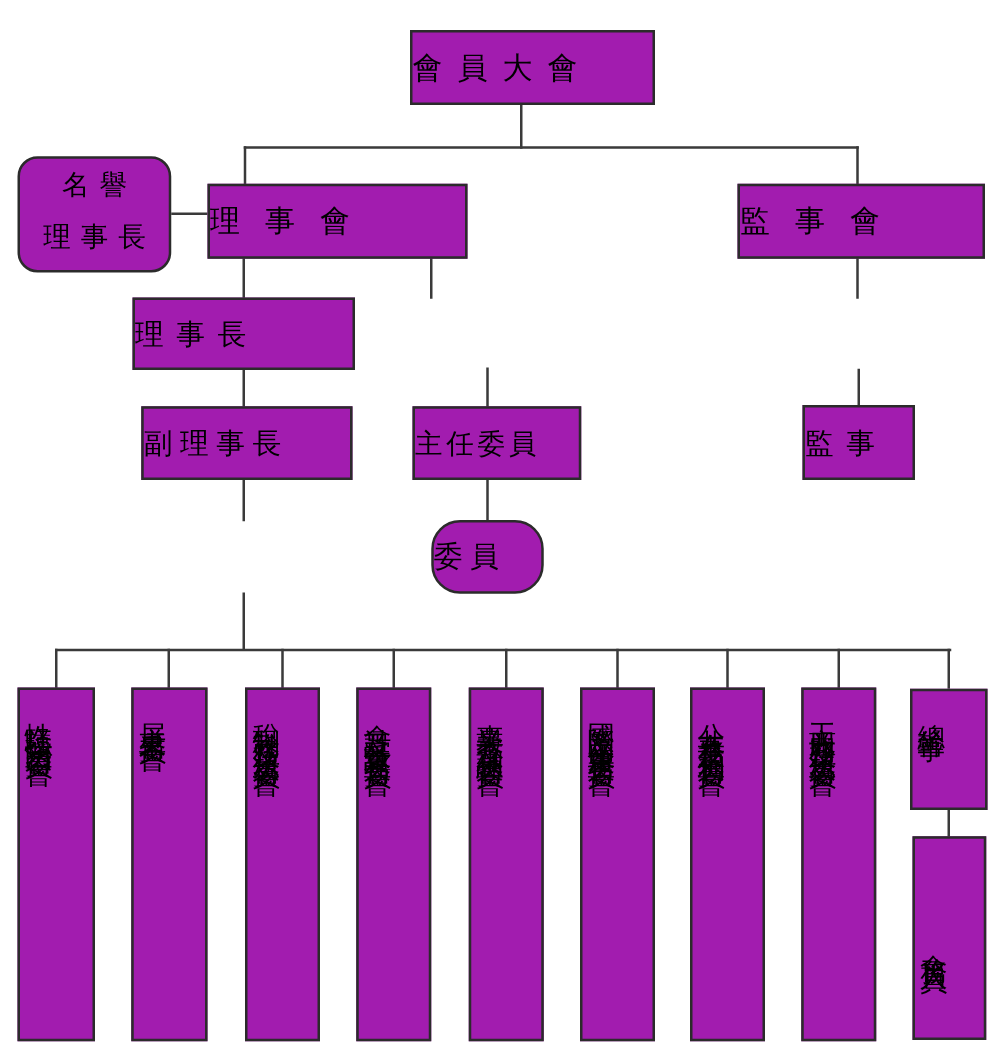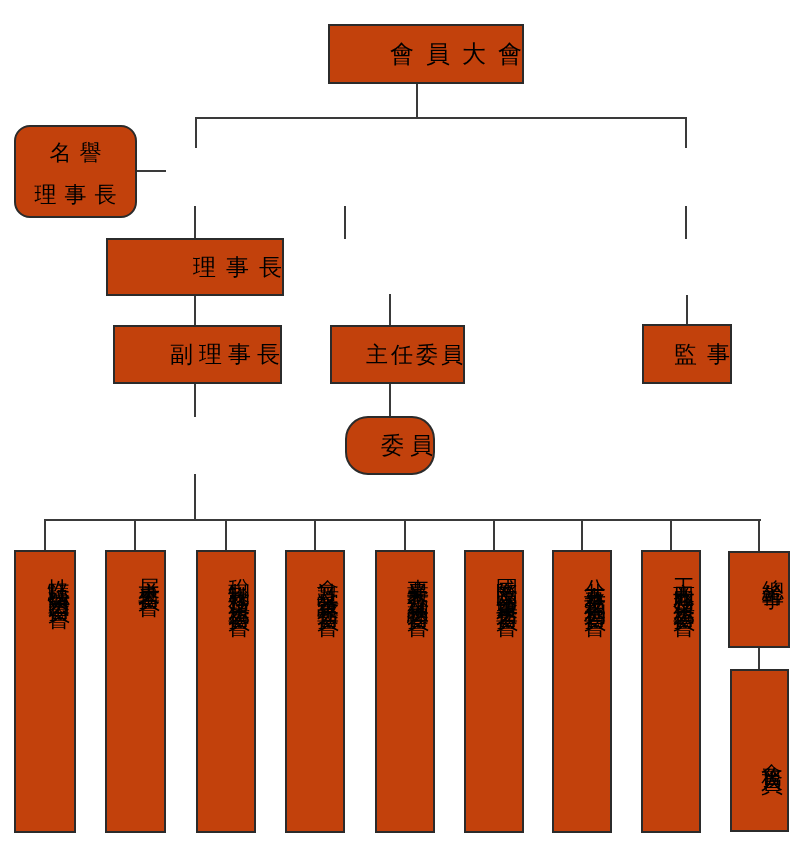--- a/index.html
+++ b/index.html
@@ -2,22 +2,22 @@
 <html><head>
 <meta charset="utf-8">
 <style>
   html,body{margin:0;padding:0;background:#ffffff;}
   .canvas{
     position:relative;width:800px;height:851px;background:#ffffff;
     font-family:"Liberation Serif","DejaVu Serif",serif;color:#000;
     overflow:hidden;
   }
   .node{
-    position:absolute;box-sizing:border-box;border:2px solid #2b2b2b;background:#c2410c;
-    display:flex;align-items:center;justify-content:flex-end;text-align:center;
+    position:absolute;box-sizing:border-box;border:2px solid #2b2b2b;background:#a21caf;
+    display:flex;align-items:center;justify-content:flex-start;text-align:center;
   }
   .node > span{letter-spacing:var(--ls,0px);margin-right:calc(-1 * var(--ls,0px));white-space:nowrap;}
   .ln{position:absolute;background:#3a3a3a;display:block;}
   
   .g-honorary{flex-direction:column;font-size:22px;line-height:1.9;--ls:8px;}
   .g-honorary span{display:block;letter-spacing:var(--ls);margin-right:calc(-1 * var(--ls));}
   
   .vnode{align-items:flex-start;padding-top:9px;font-size:22px;}
   .vnode > span{
     writing-mode:vertical-rl;text-orientation:upright;
@@ -83,21 +83,27 @@
 
   <div class="node g-assembly">
     <span>會員大會</span>
   </div>
 
   <div class="node g-honorary">
     <span>名譽</span>
     <span>理事長</span>
   </div>
 
+  <div class="node g-directors">
+    <span>理事會</span>
+  </div>
 
+  <div class="node g-supervisors">
+    <span>監事會</span>
+  </div>
 
   <div class="node g-chairman">
     <span>理事長</span>
   </div>
 
 
 
   <div class="node g-vice">
     <span>副理事長</span>
   </div>

